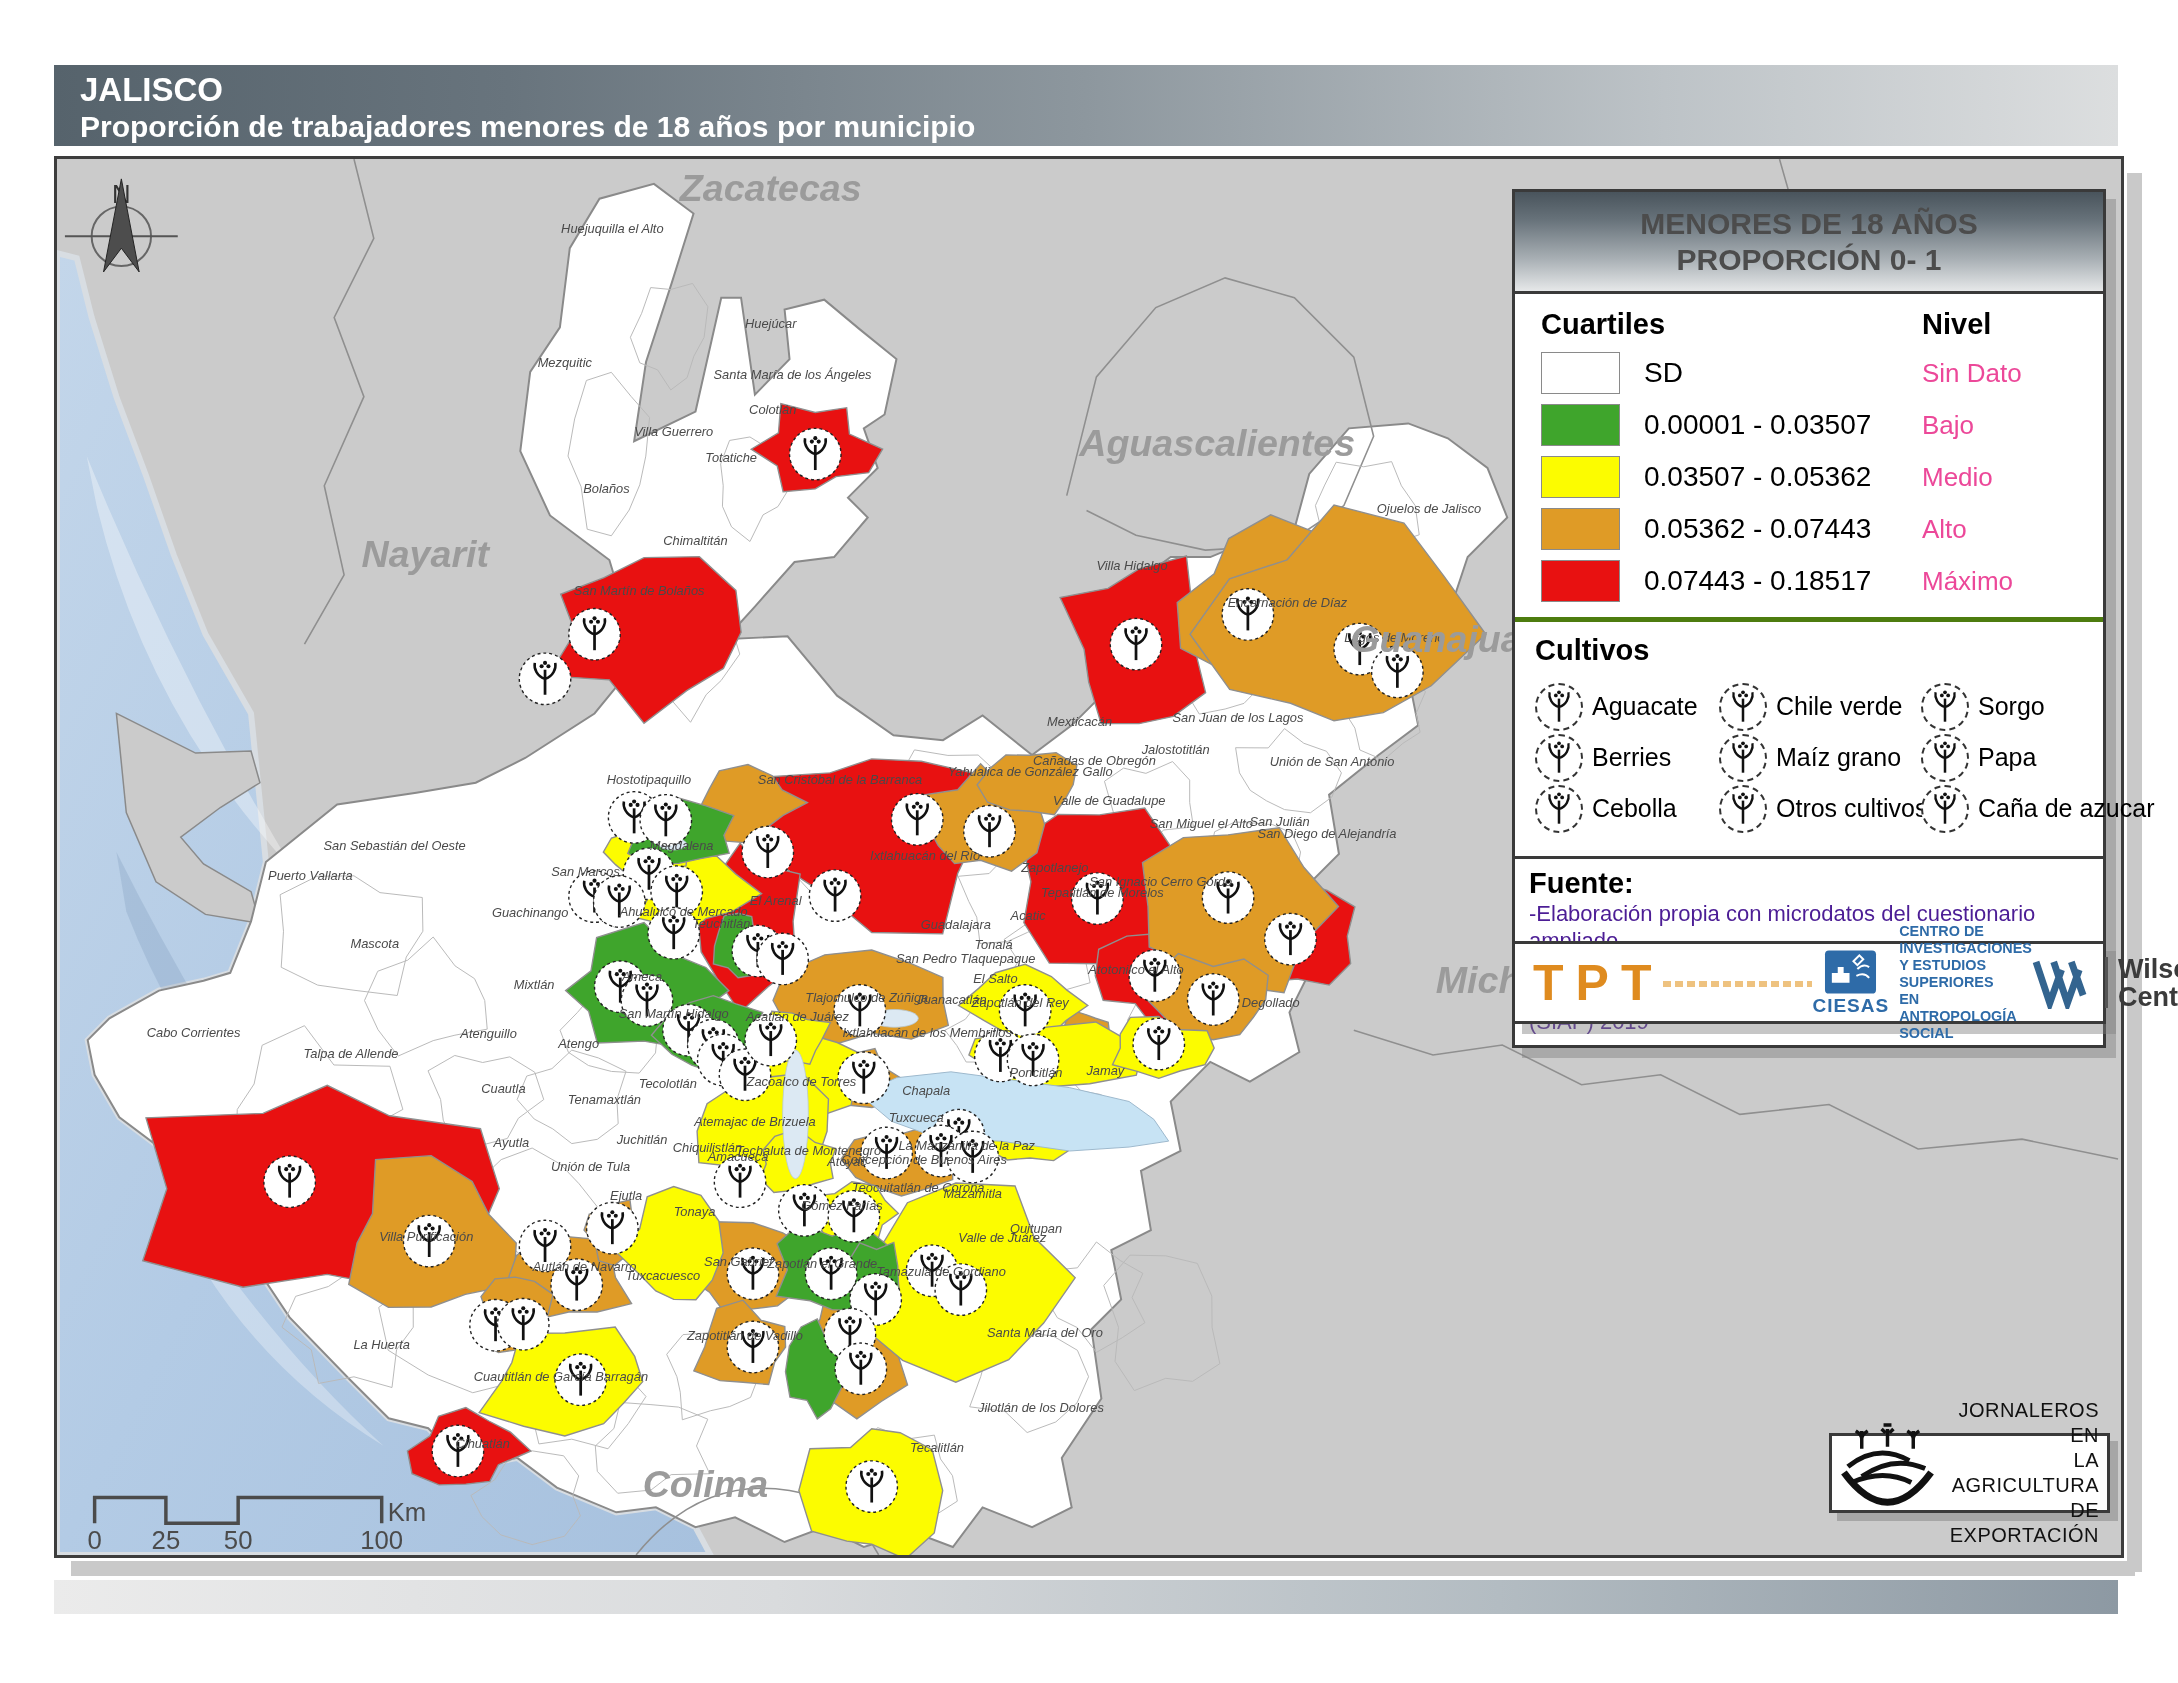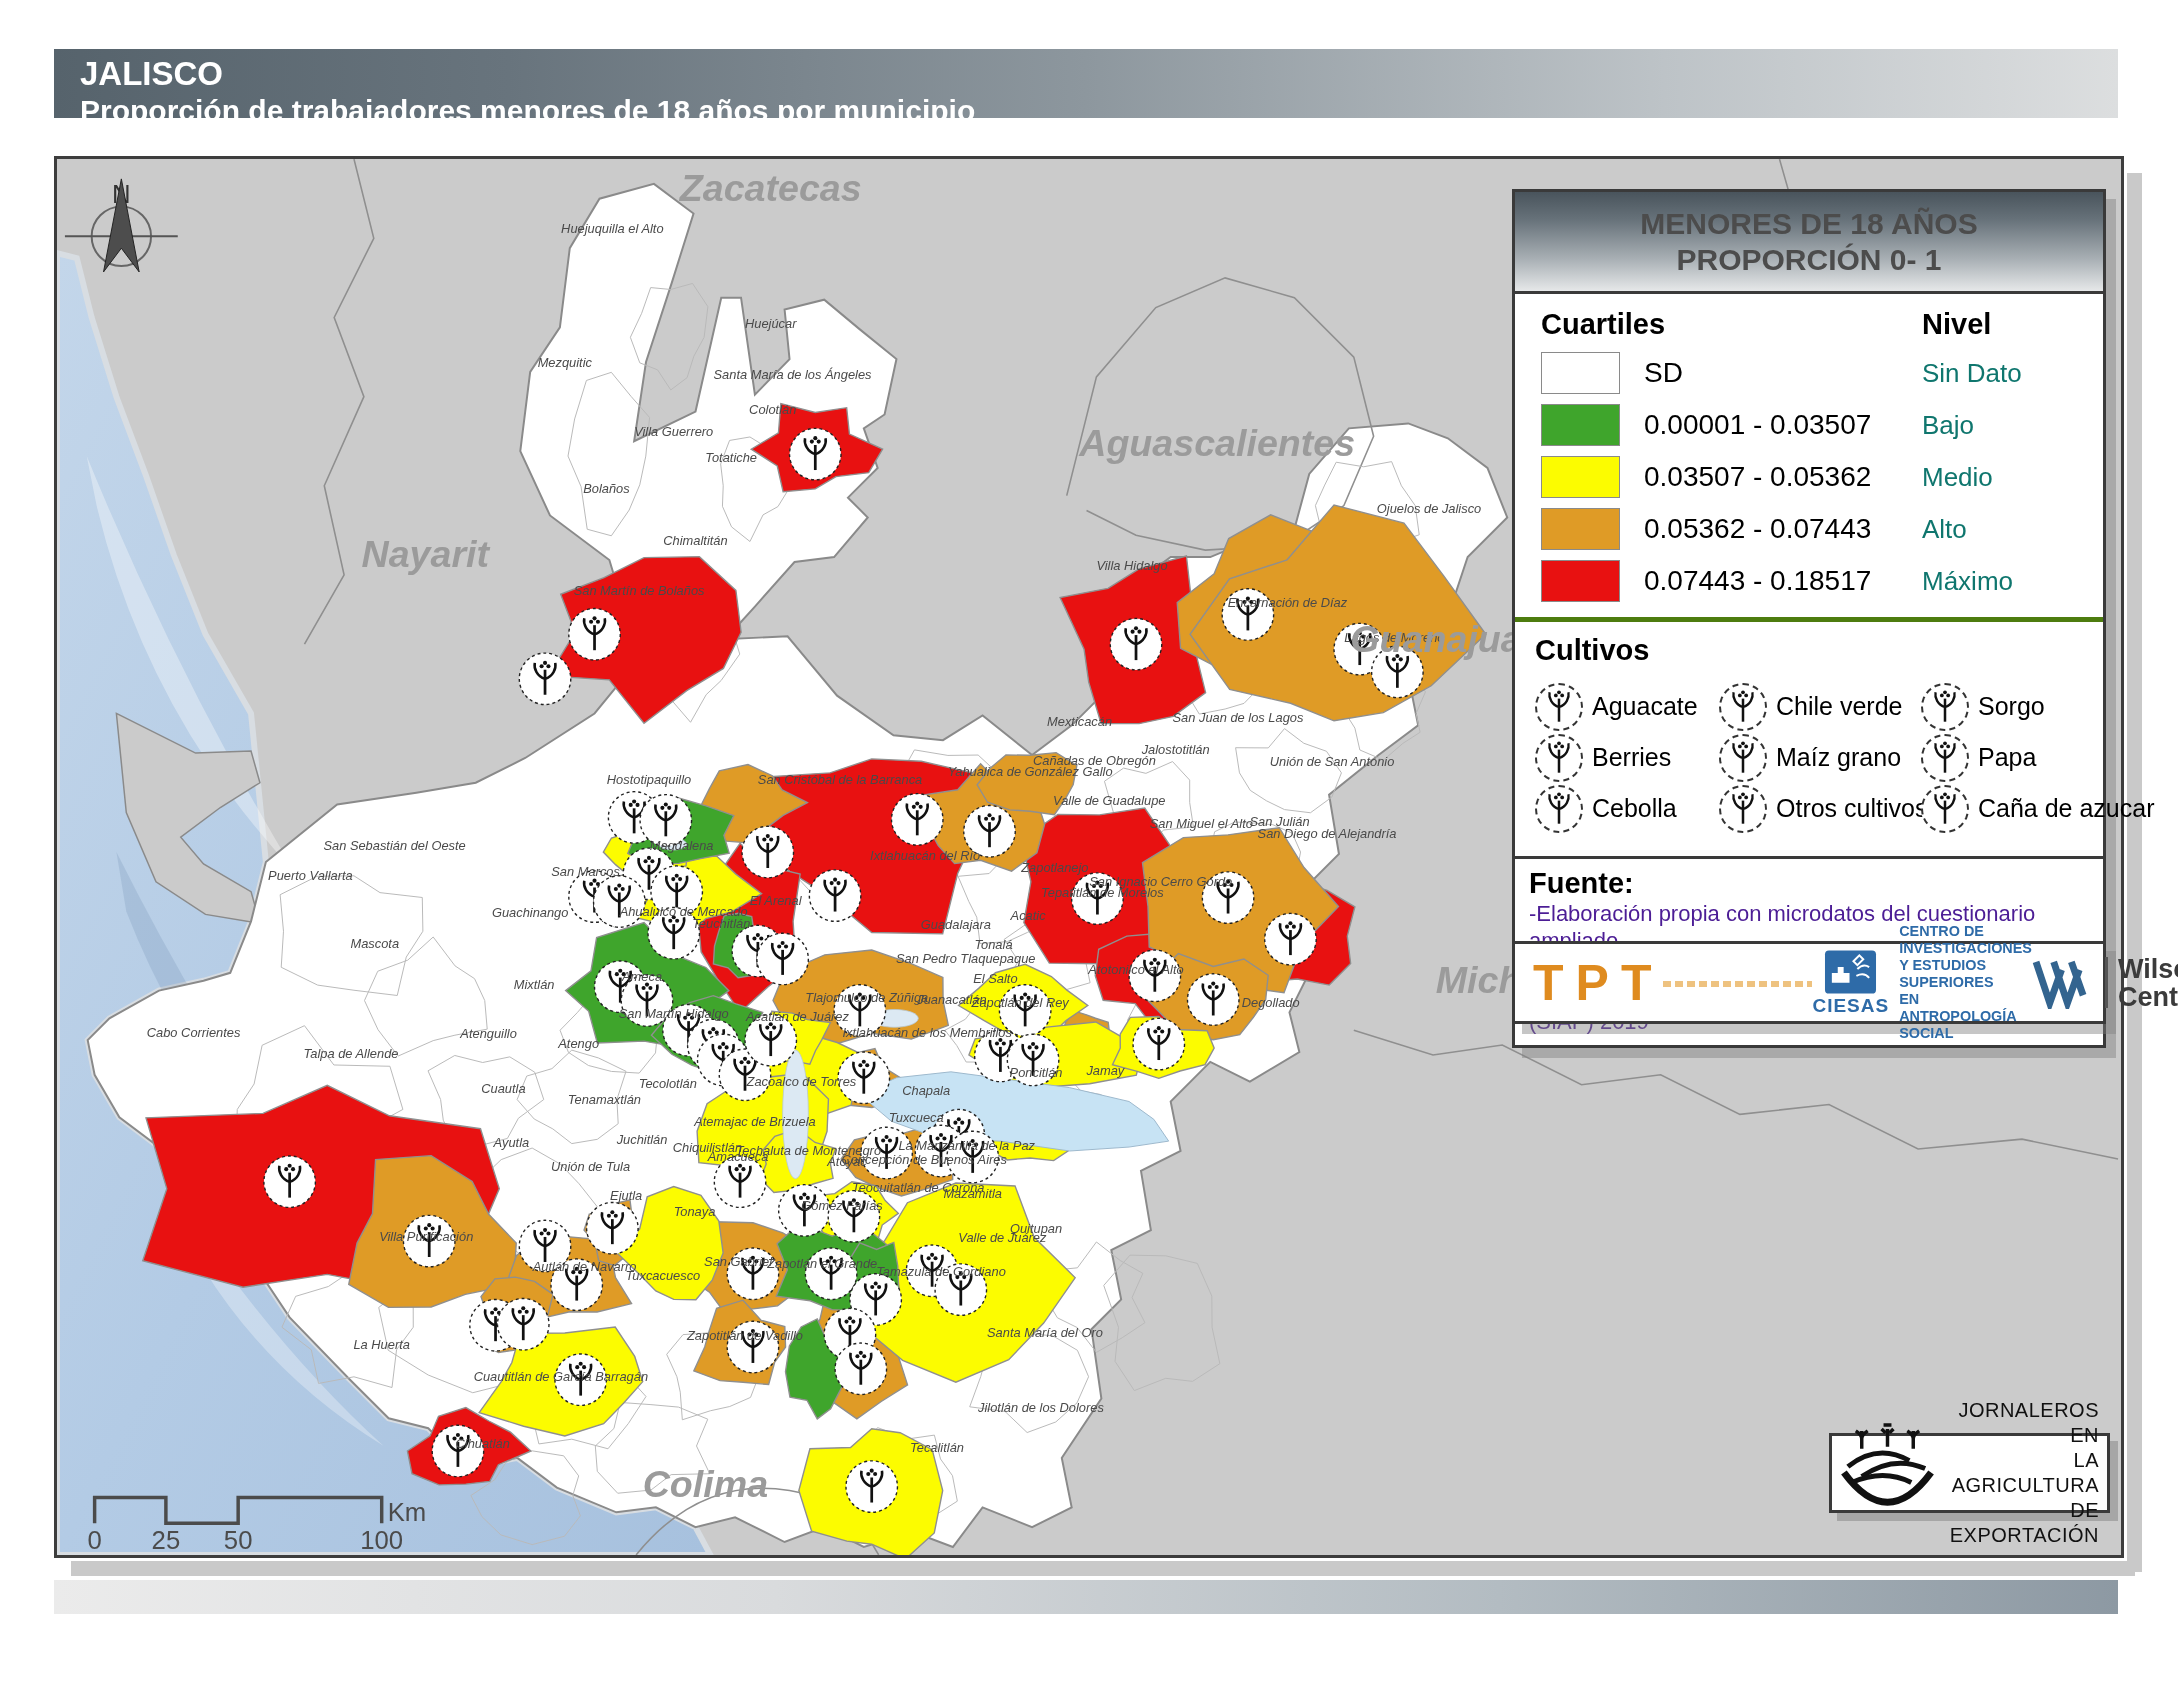--- a/index.html
+++ b/index.html
@@ -1,19 +1,19 @@
 <!DOCTYPE html>
 <html><head>
 <meta charset="utf-8">
 <style>
   html,body{margin:0;padding:0;background:#fff;}
   .page{position:relative;width:2178px;height:1683px;background:#fff;overflow:hidden;
         font-family:"Liberation Sans",sans-serif;}
   
-  .title-bar{position:absolute;left:54px;top:49px;width:2064px;height:69px;
+  .title-bar{position:absolute;left:54px;top:65px;width:2064px;height:81px;
     background:linear-gradient(90deg,#56636c 0%,#68747d 22%,#8d979e 50%,#bdc3c7 78%,#dcdedf 100%);
     color:#fff;padding:6px 0 0 26px;box-sizing:border-box;}
   .title-line1{font-size:33px;font-weight:bold;line-height:38px;}
   .title-line2{font-size:30px;font-weight:bold;line-height:36px;}
   
   .map-frame{position:absolute;left:54px;top:156px;width:2064px;height:1396px;
     border:3px solid #3d3d3d;background:#cbcbcb;box-sizing:content-box;}
   .map-frame .shadow-r{position:absolute;right:-21px;top:14px;width:15px;height:1399px;background:#c9c9c9;}
   .map-frame .shadow-b{position:absolute;left:14px;bottom:-21px;width:2064px;height:15px;background:#c9c9c9;}
   #map-svg{position:absolute;left:0;top:0;width:2064px;height:1396px;}
@@ -26,21 +26,21 @@
   .legend-header{height:99px;display:flex;flex-direction:column;justify-content:center;align-items:center;
     background:linear-gradient(180deg,#49545c 0%,#67727a 28%,#a9b0b5 68%,#e6e8e9 100%);
     border-bottom:3px solid #3a3a3a;}
   .legend-header div{font-size:30px;font-weight:bold;color:#4c4c4c;line-height:36px;}
   .legend-body{padding:14px 0 10px 26px;border-bottom:5px solid #4d7c0f;}
   .legend-cols{display:grid;grid-template-columns:381px 1fr;margin-bottom:6px;}
   .legend-cols span{font-size:29px;font-weight:bold;color:#000;}
   .legend-row{display:grid;grid-template-columns:103px 278px 1fr;align-items:center;height:52px;}
   .swatch{width:79px;height:42px;border:1px solid #8a8a8a;box-sizing:border-box;}
   .legend-range{font-size:28px;color:#000;}
-  .legend-level{font-size:26px;color:#0f766e;}
+  .legend-level{font-size:26px;color:#ec4899;}
   .cultivos{padding:12px 10px 22px 20px;border-bottom:3px solid #3a3a3a;}
   .sec-heading{font-size:29px;font-weight:bold;color:#000;}
   #cultivos-grid{margin-top:14px;display:grid;grid-auto-flow:column;
     grid-template-rows:repeat(3,51px);grid-template-columns:184px 202px 176px;align-items:center;}
   .cultivo-item{display:flex;align-items:center;gap:9px;}
   .cultivo-icon{width:44px;height:44px;border:2px dashed #333;border-radius:50%;flex:0 0 auto;
     display:flex;align-items:center;justify-content:center;background:#fff;}
   .cultivo-label{font-size:25px;color:#000;white-space:nowrap;}
   .fuente{padding:8px 14px 10px 14px;}
   .fuente-line{font-size:22px;color:#4c1d95;line-height:27px;}

